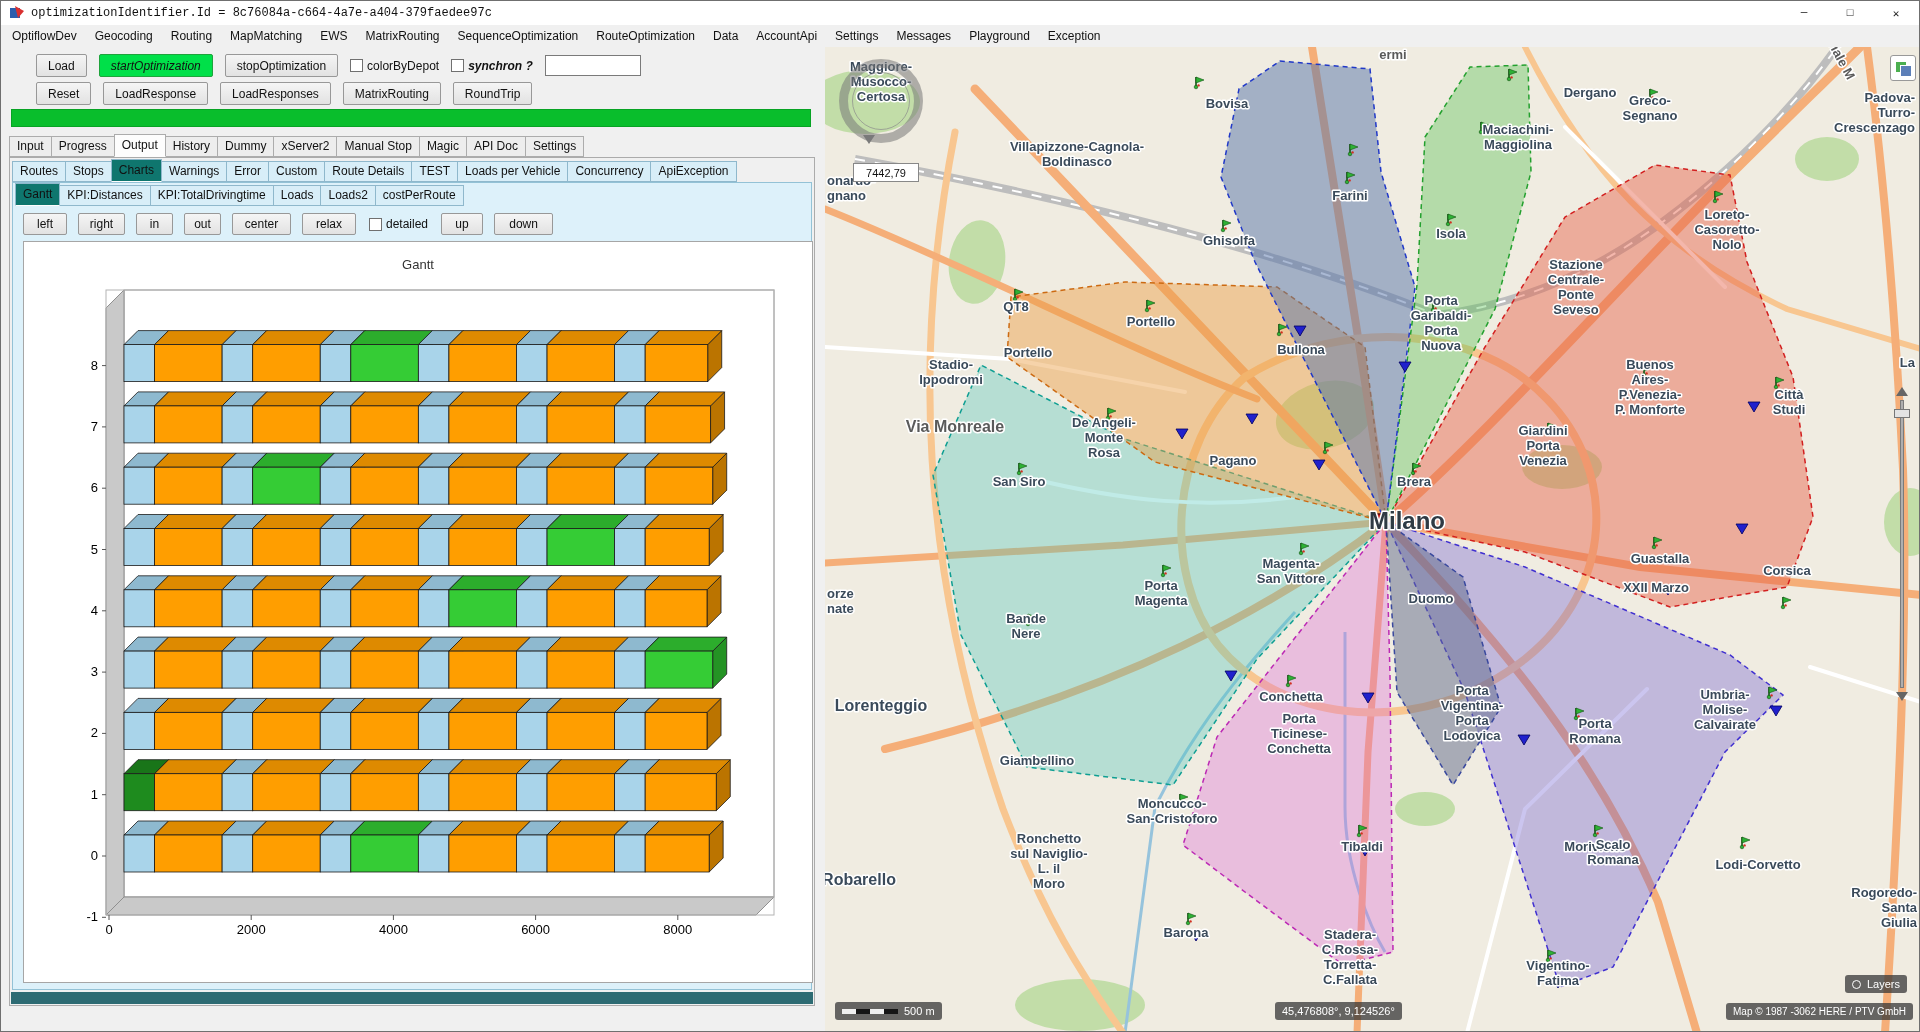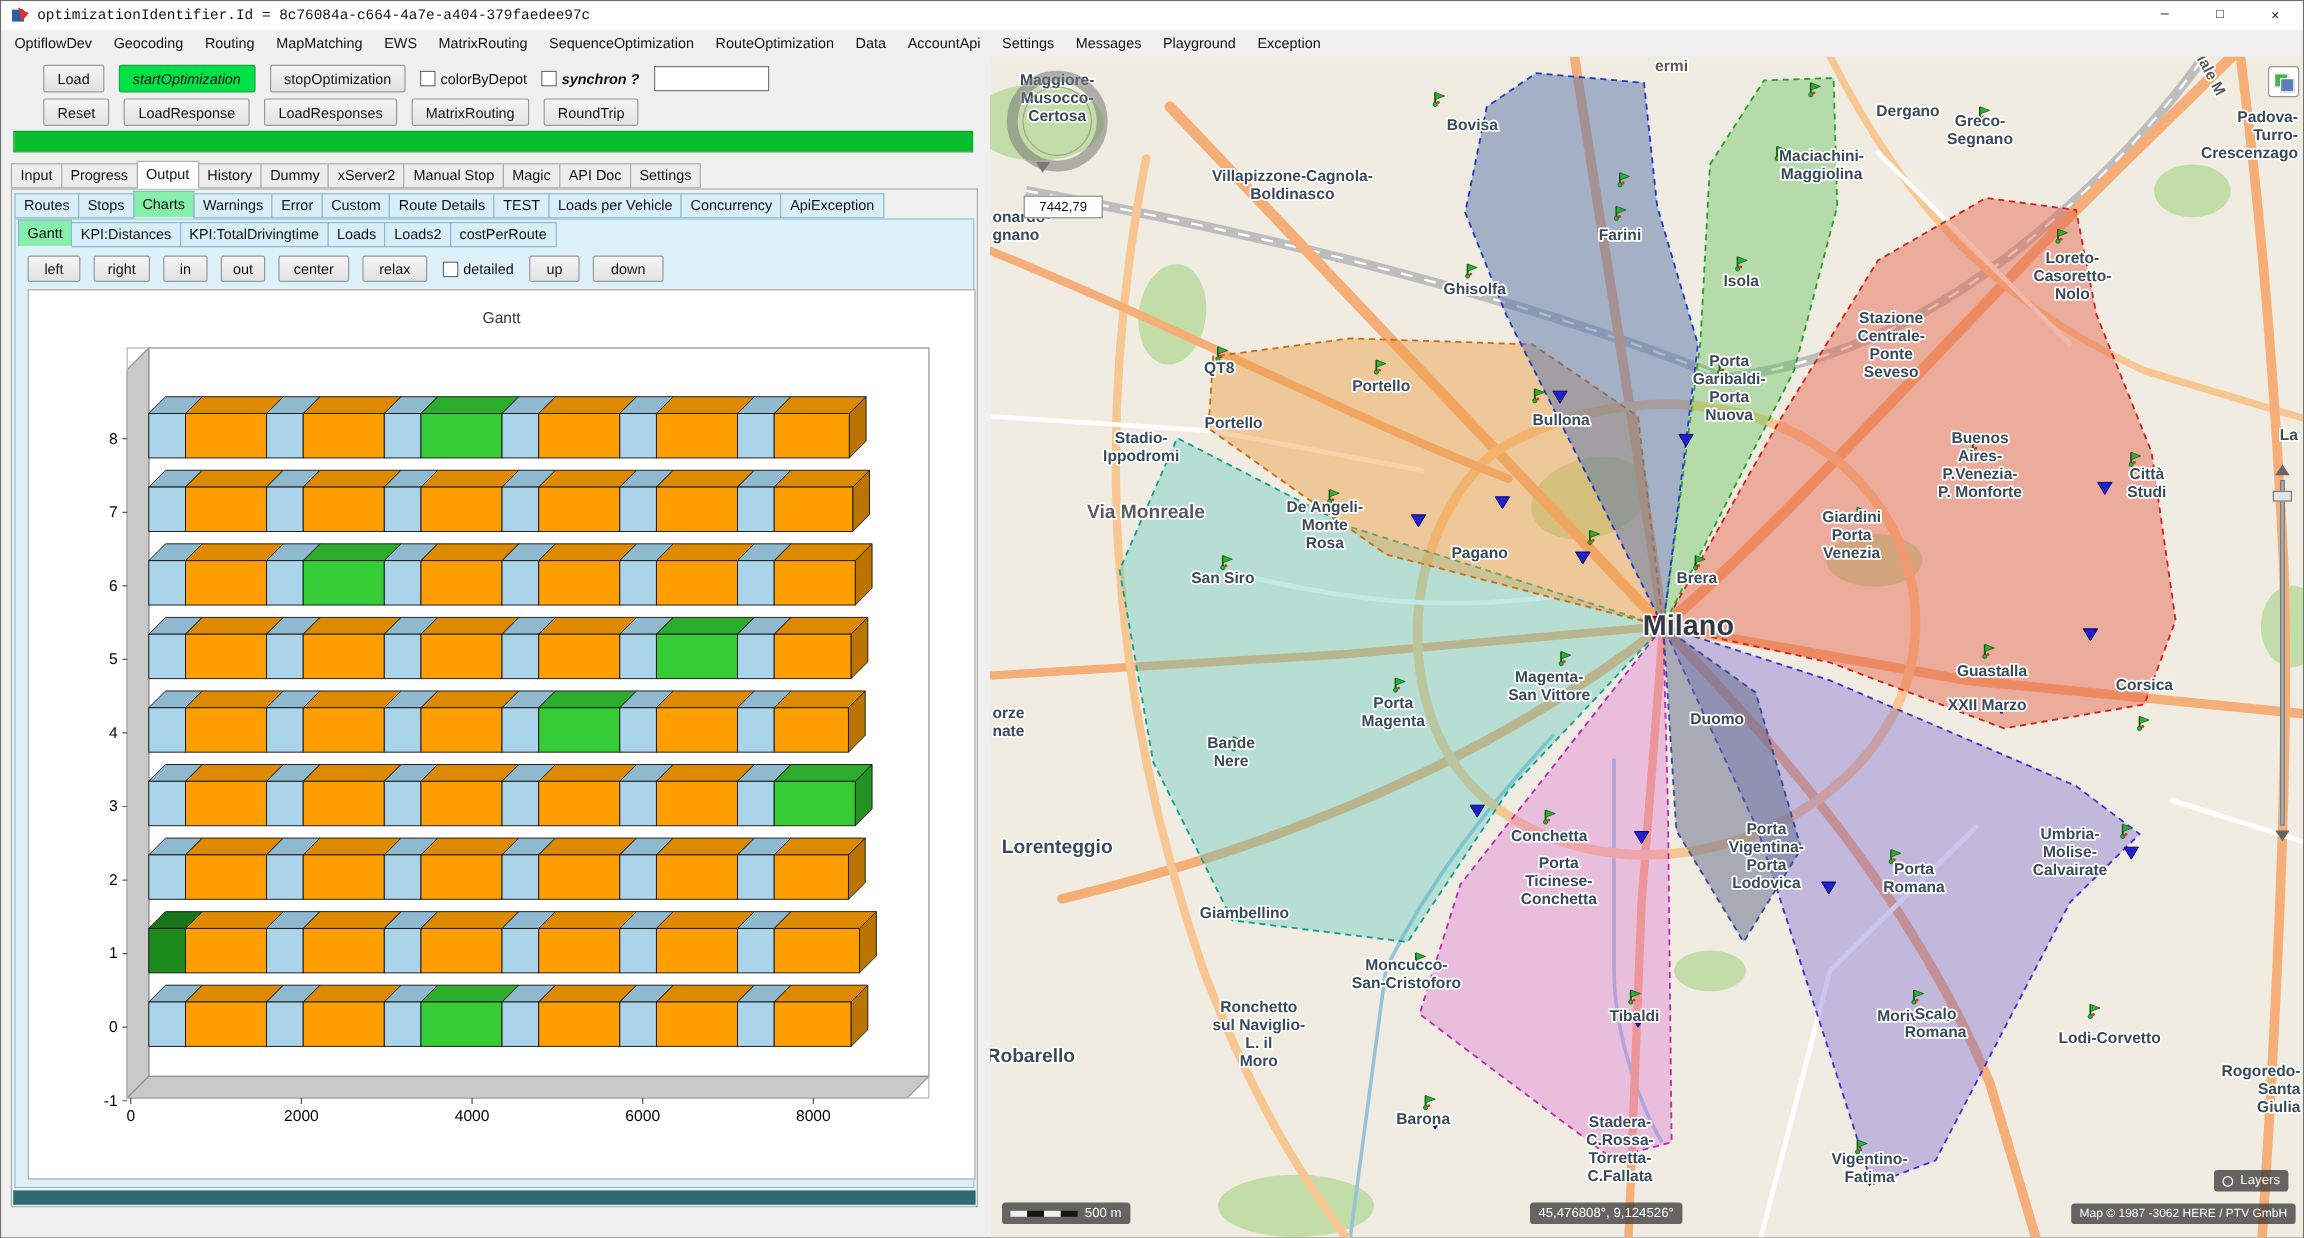--- a/index.html
+++ b/index.html
@@ -40,21 +40,21 @@
   .tabstrip{display:flex;align-items:flex-end;}
   .tab{height:19px;line-height:19px;padding:0 7px;font-size:12px;color:#111;
     border:1px solid #ACACAC;background:#EDEDED;margin-right:-1px;white-space:nowrap;cursor:default;}
   .tab.sel{height:21px;line-height:21px;background:#FDFDFD;position:relative;z-index:3;
     border-bottom:1px solid #FDFDFD;}
   .tabstrip.lvl1{position:absolute;top:89px;left:8px;height:21px;}
   .tabpage1{position:absolute;top:110px;left:8px;width:806px;height:849px;background:#F0F0F0;
     border:1px solid #ABABAB;box-sizing:border-box;}
   .tabstrip.lvl2{position:absolute;top:3px;left:2px;height:21px;}
   .lvl2 .tab,.lvl3 .tab{background:#D8EEF8;border-color:#8FB8CC;}
-  .lvl2 .tab.sel,.lvl3 .tab.sel{background:#86efac;border-bottom-color:#FDFDFD;}
+  .lvl2 .tab.sel,.lvl3 .tab.sel{background:#0f766e;border-bottom-color:#FDFDFD;}
   .tabpage2{position:absolute;top:24px;left:2px;right:2px;bottom:15px;background:#DDF1FA;
     border:1px solid #93C2D6;box-sizing:border-box;}
   .tabstrip.lvl3{position:absolute;top:2px;left:2px;height:21px;}
   .teal-bar{position:absolute;bottom:1px;left:1px;right:1px;height:12px;background:#2D6B73;}
 
   
   .chart-controls{position:absolute;top:30px;left:10px;display:flex;align-items:center;gap:11px;}
   .chart-controls .btn{height:22px;padding:0;}
   .w44{min-width:44px}.w47{min-width:47px}.w37{min-width:37px}.w59{min-width:59px}
   .w54{min-width:54px}.w42{min-width:42px}

